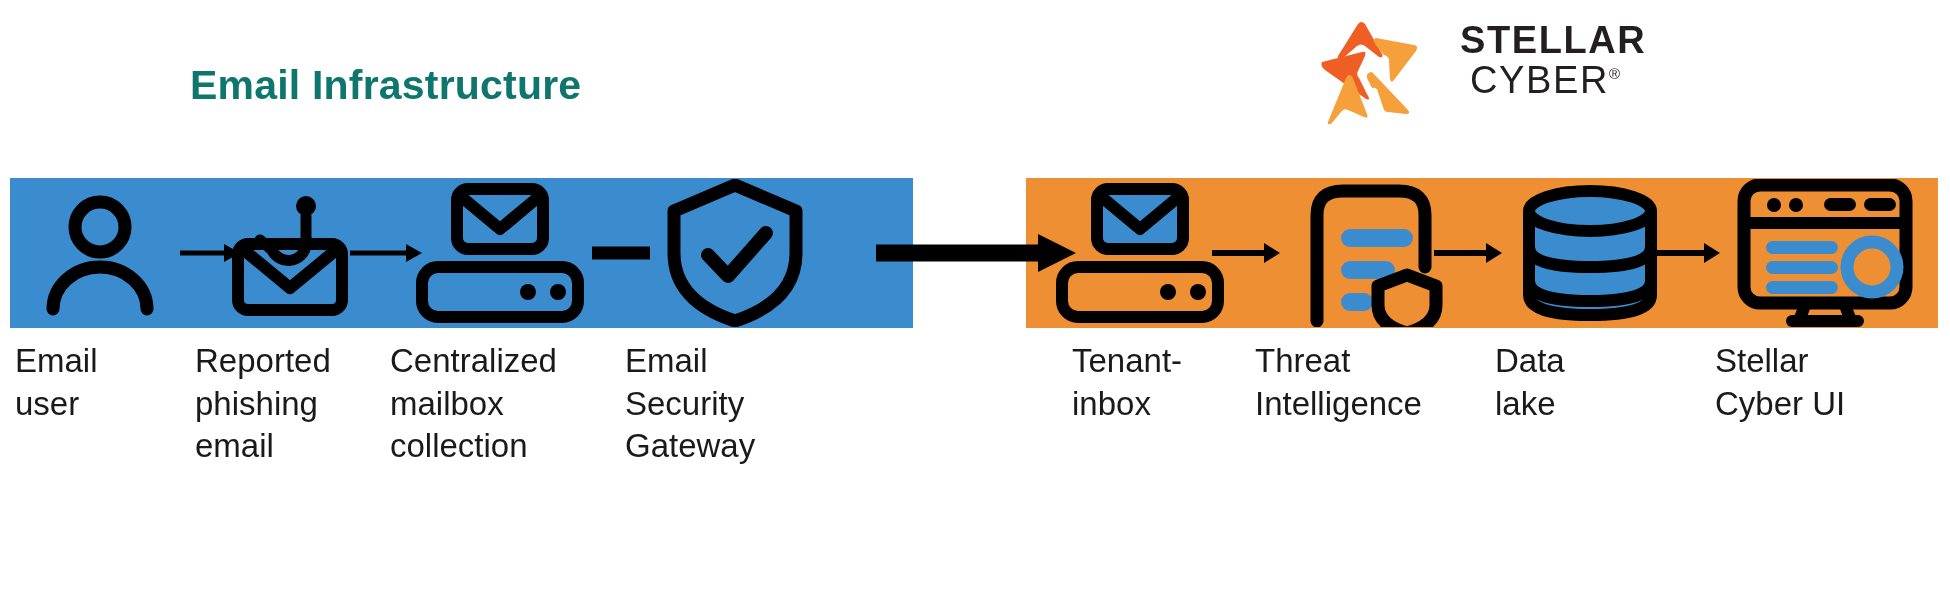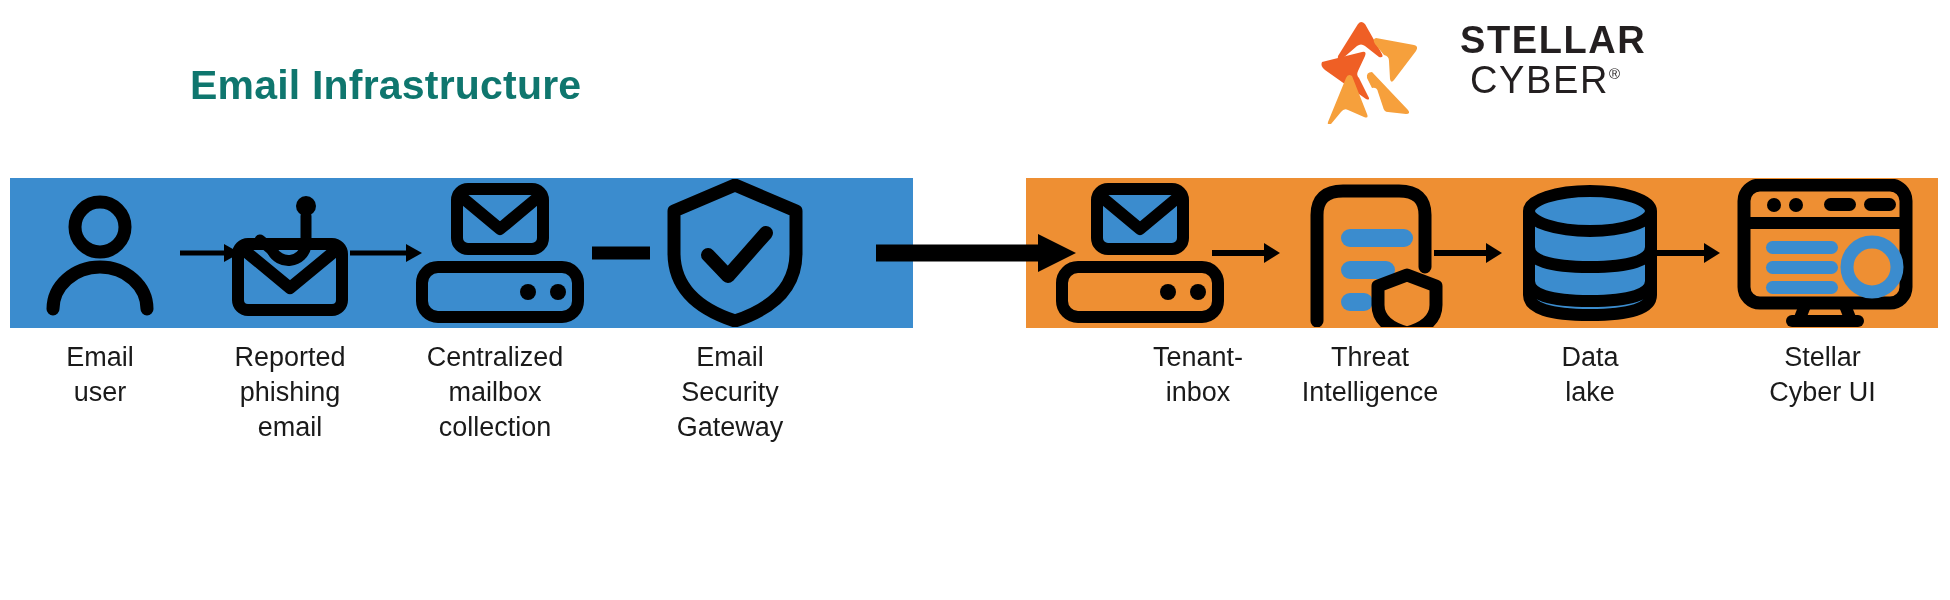--- a/index.html
+++ b/index.html
@@ -32,22 +32,21 @@
   .slot{position:absolute;top:178px;height:150px;display:flex;align-items:center;justify-content:center;}
   .slot svg{display:block;}
 
   
   .conn{position:absolute;}
   .conn svg{display:block;}
 
   
   .label{
     position:absolute;top:340px;
-    text-align:center;
-    font-size:27px;line-height:1.29;color:#1a1a1a;
+    font-size:33px;line-height:1.29;color:#1a1a1a;
     font-weight:400;
   }
 </style>
 </head>
 <body>
 
 <div class="stage">
 
   <div class="section-title">Email Infrastructure</div>
 
@@ -215,21 +214,21 @@
     <div>Centralized</div>
     <div>mailbox</div>
     <div>collection</div>
   </div>
   <div class="label" style="left:625px;width:210px;">
     <div>Email</div>
     <div>Security</div>
     <div>Gateway</div>
   </div>
 
-  <div class="label" style="left:1098px;width:200px;">
+  <div class="label" style="left:1072px;width:200px;">
     <div>Tenant-</div>
     <div>inbox</div>
   </div>
   <div class="label" style="left:1255px;width:230px;">
     <div>Threat</div>
     <div>Intelligence</div>
   </div>
   <div class="label" style="left:1495px;width:190px;">
     <div>Data</div>
     <div>lake</div>

